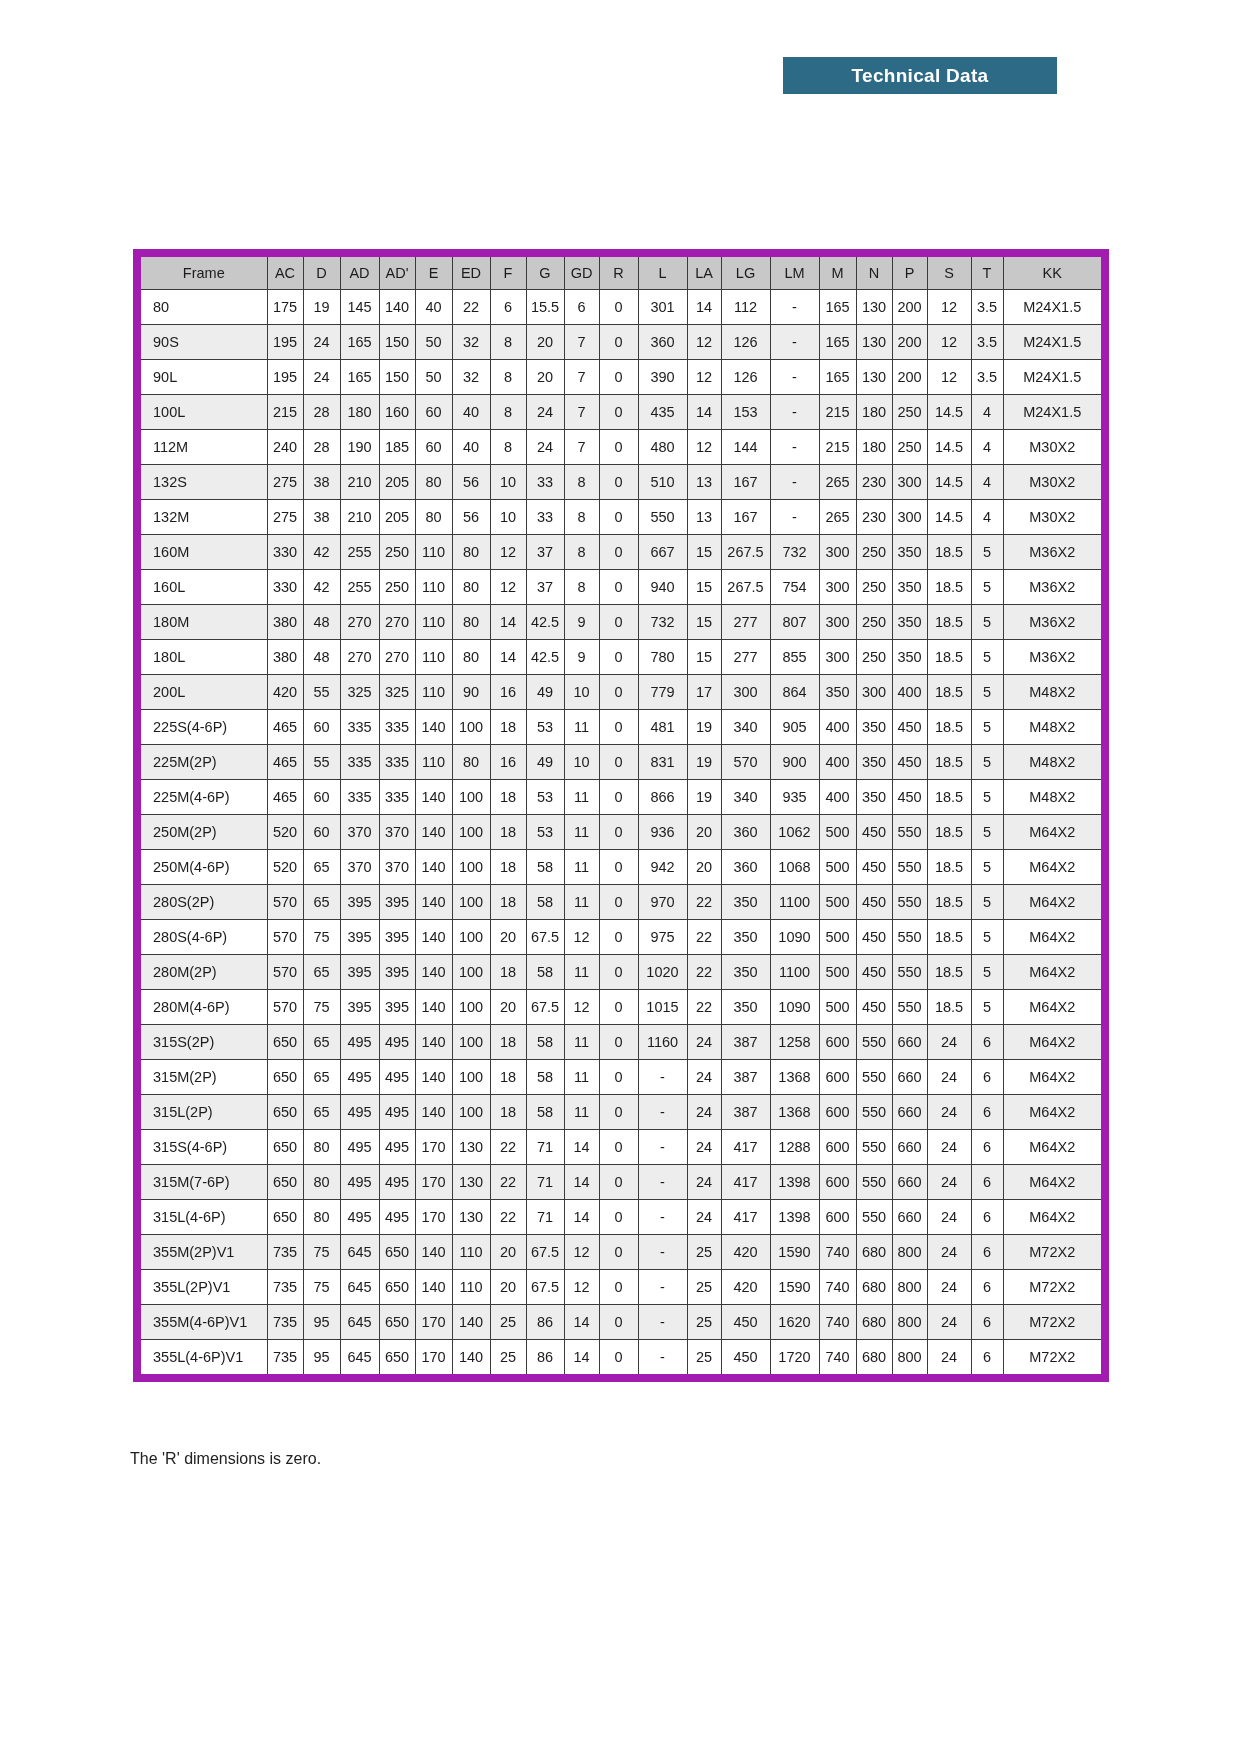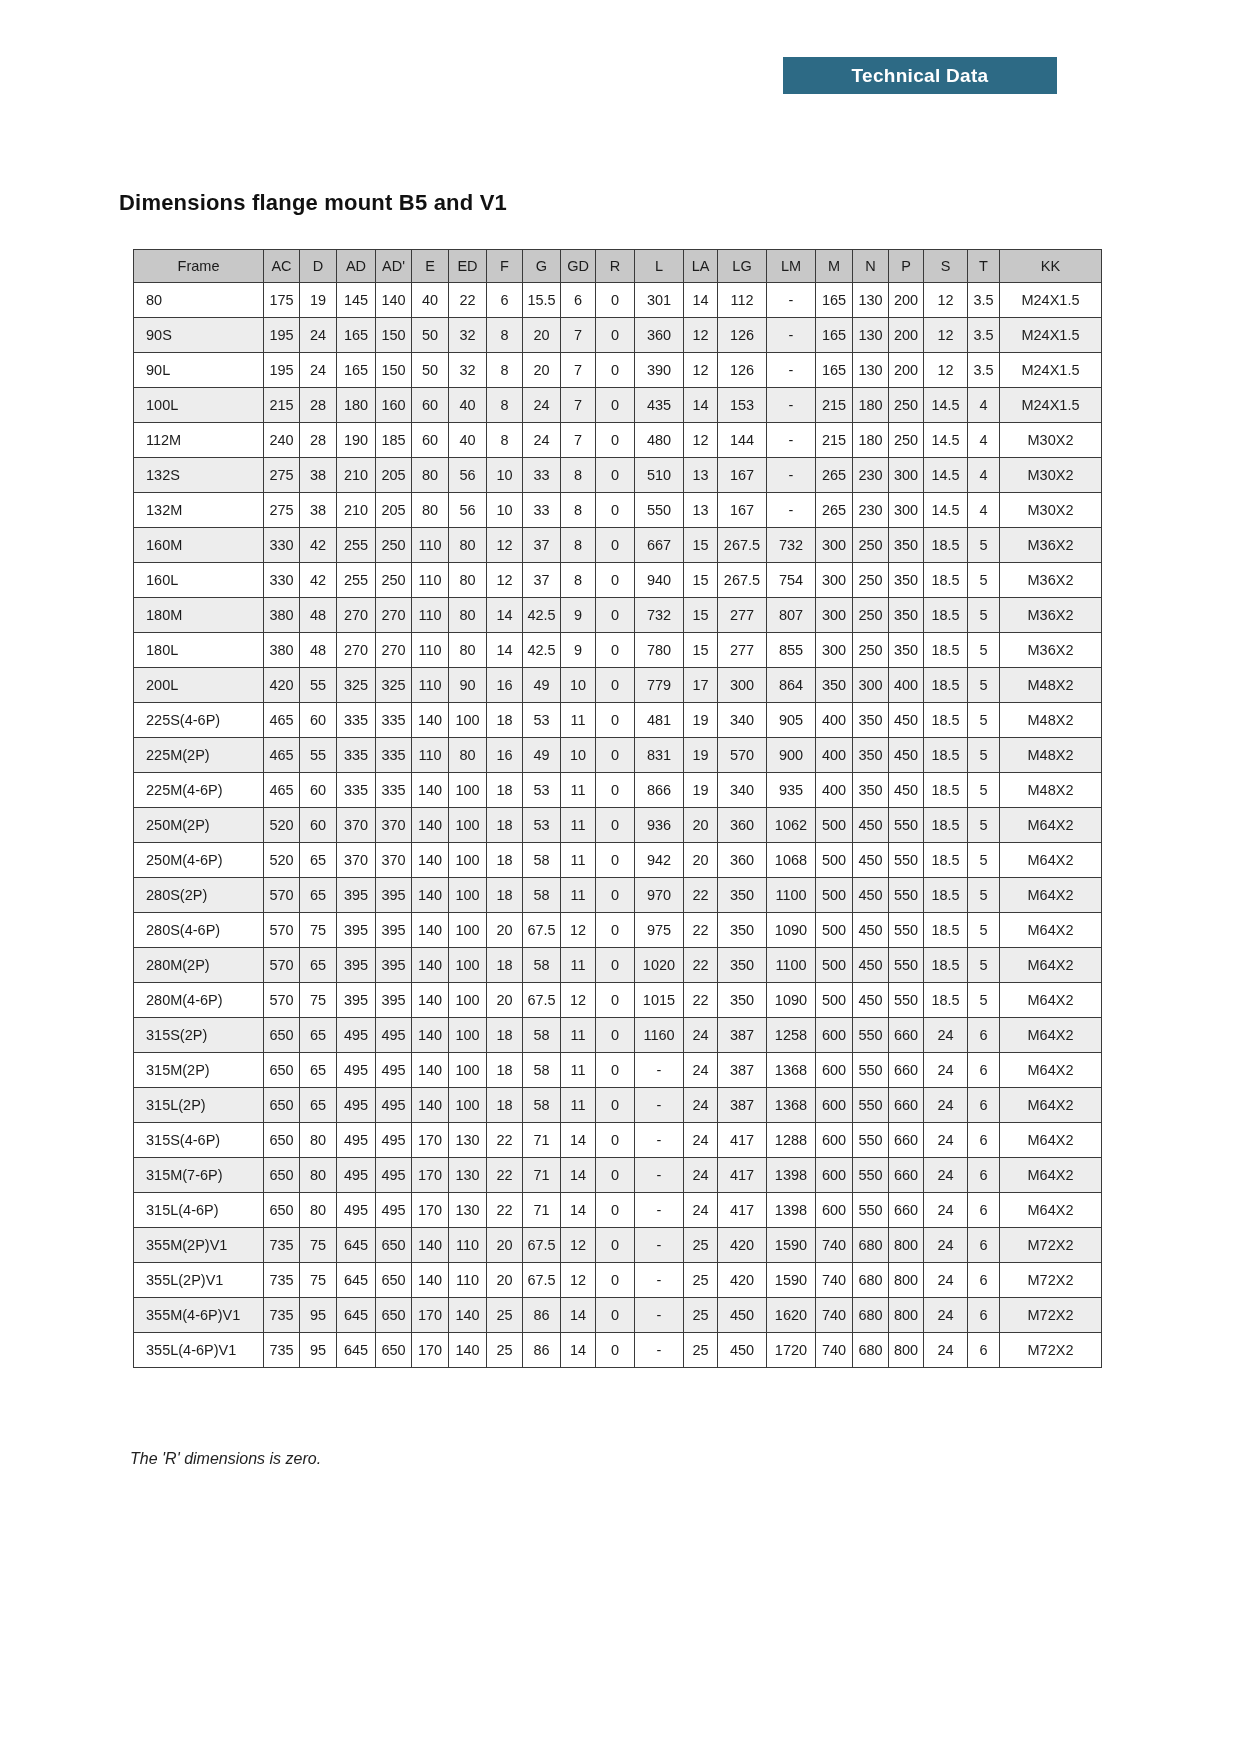--- a/index.html
+++ b/index.html
@@ -31,21 +31,21 @@
     font-size:22px;
     font-weight:bold;
     color:#111111;
     letter-spacing:0.2px;
   }
   table.dim-table {
     position:absolute;
     left:133px; top:249px;
     border-collapse:collapse;
     table-layout:fixed;
-    border:1px solid #a21caf;
+    border:8px solid #a21caf;
   }
   .dim-table th, .dim-table td {
     border:1px solid #3a3a3a;
     font-size:14.5px;
     text-align:center;
     padding:0 2px;
     white-space:nowrap;
     overflow:hidden;
   }
   .dim-table th {
@@ -58,21 +58,20 @@
   .dim-table tbody tr:nth-child(even) td { background:#ededed; }
   .dim-table td.frame-cell {
     text-align:left;
     padding-left:12px;
   }
   .note {
     position:absolute;
     left:130px; top:1450px;
     font-size:16px;
     color:#222222;
-    font-style:italic;
   }
   .footer-gray {
     position:absolute;
     left:498px; top:1670px;
     width:163px; height:24px;
     background:#c4c4c4;
   }
   .footer-teal {
     position:absolute;
     left:661px; top:1670px;
@@ -88,21 +87,20 @@
   }
   .footer-teal .footer-page-number { margin-left:26px; }
 </style>
 </head>
 <body>
 
 <div class="page">
 
   <div class="header-badge">Technical Data</div>
 
-  <div class="page-title">Dimensions flange mount B5 and V1</div>
 
   <table class="dim-table">
     <colgroup>
         <col style="width: 130px;">
         <col style="width: 36px;">
         <col style="width: 37px;">
         <col style="width: 39px;">
         <col style="width: 36px;">
         <col style="width: 37px;">
         <col style="width: 38px;">

